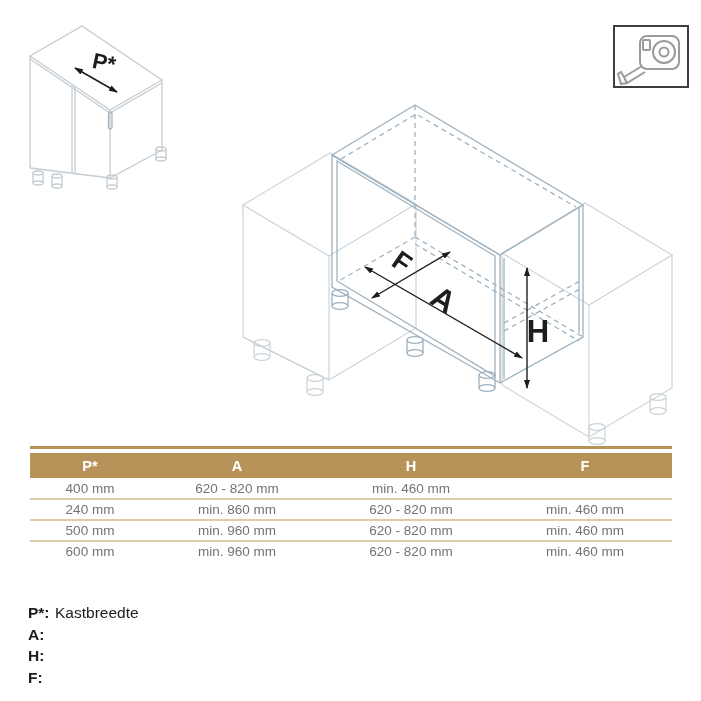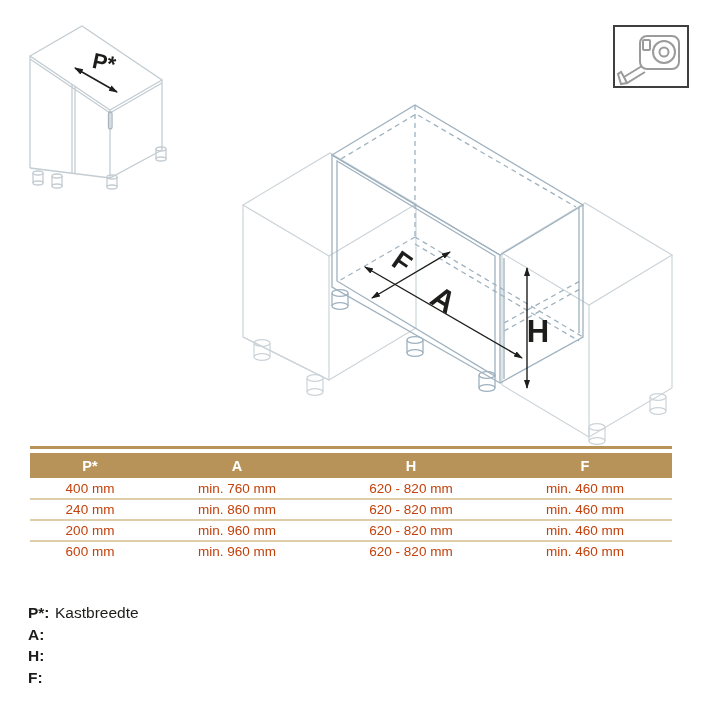--- a/index.html
+++ b/index.html
@@ -26,21 +26,21 @@
   }
   .spec-head .hcell{
     text-align:center;color:#ffffff;font-weight:bold;font-size:14.5px;
   }
   .spec-body{margin-top:1px;}
   .spec-row{
     display:grid;grid-template-columns:120px 174px 174px 174px;
     height:19px;align-items:center;
   }
   .spec-row + .spec-row{border-top:2px solid #ddcda8;}
-  .spec-row .cell{text-align:center;font-size:13.5px;color:#c2410c;}
+  .spec-row .cell{text-align:center;font-size:13.5px;color:#737373;}
   
   .legend{position:absolute;left:28px;top:602px;}
   .legend-row{display:flex;line-height:21.5px;font-size:15.5px;}
   .legend-key{width:27px;font-weight:bold;flex:none;}
   .legend-label{}
   svg text{font-family:"Liberation Sans","DejaVu Sans",sans-serif;}
 </style>
 </head>
 <body>
 
@@ -191,32 +191,31 @@
   <div class="spec-topline"></div>
   <div class="spec-head">
     <div class="hcell">P*</div>
     <div class="hcell">A</div>
     <div class="hcell">H</div>
     <div class="hcell">F</div>
   </div>
   <div class="spec-body">
     <div class="spec-row">
       <div class="cell">400 mm</div>
-      <div class="cell">min. 760 mm</div>
       <div class="cell">620 - 820 mm</div>
       <div class="cell">min. 460 mm</div>
     </div>
     <div class="spec-row">
       <div class="cell">240 mm</div>
       <div class="cell">min. 860 mm</div>
       <div class="cell">620 - 820 mm</div>
       <div class="cell">min. 460 mm</div>
     </div>
     <div class="spec-row">
-      <div class="cell">200 mm</div>
+      <div class="cell">500 mm</div>
       <div class="cell">min. 960 mm</div>
       <div class="cell">620 - 820 mm</div>
       <div class="cell">min. 460 mm</div>
     </div>
     <div class="spec-row">
       <div class="cell">600 mm</div>
       <div class="cell">min. 960 mm</div>
       <div class="cell">620 - 820 mm</div>
       <div class="cell">min. 460 mm</div>
     </div>

